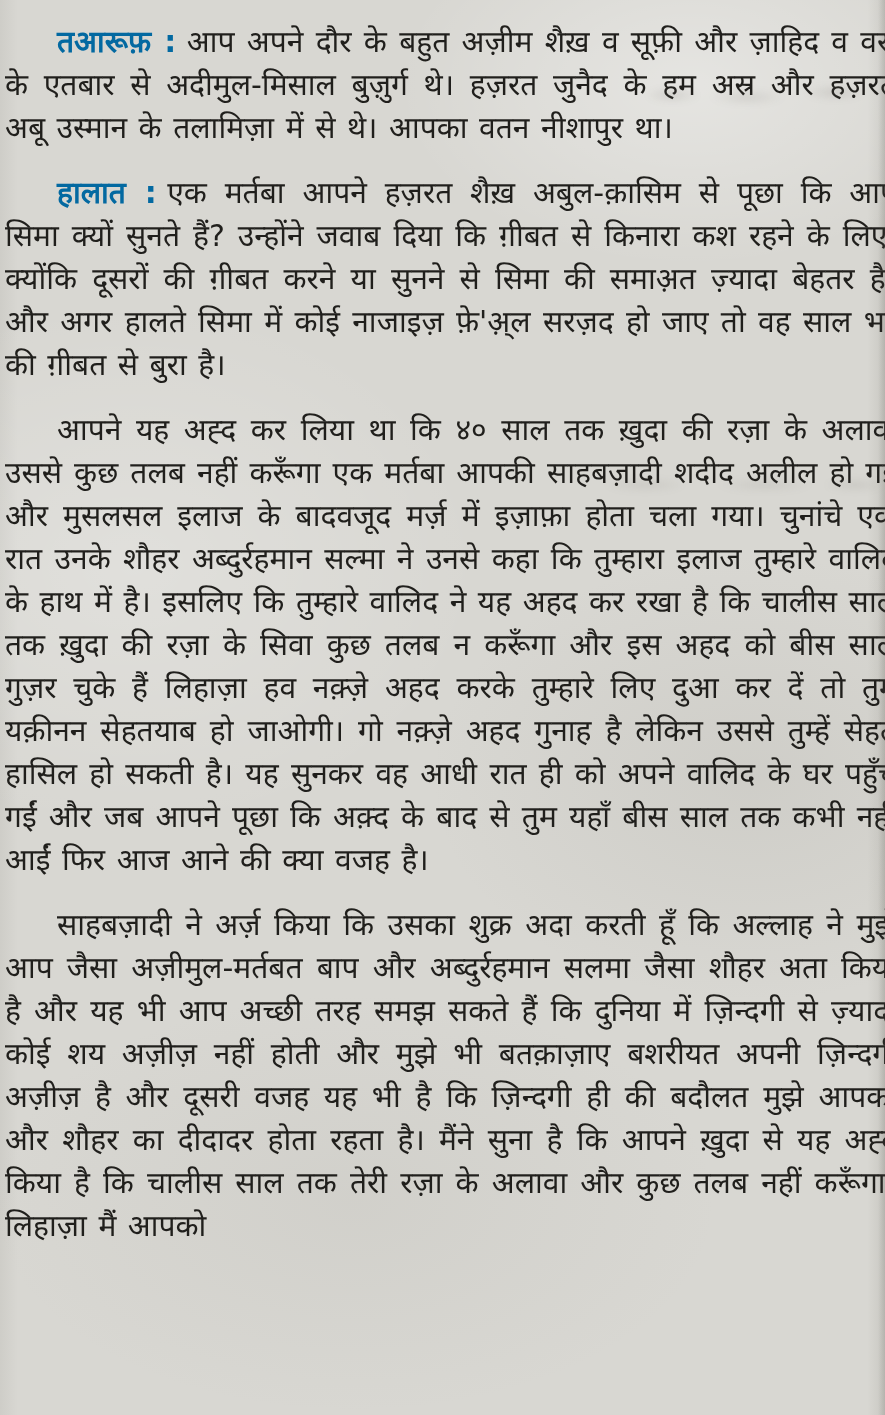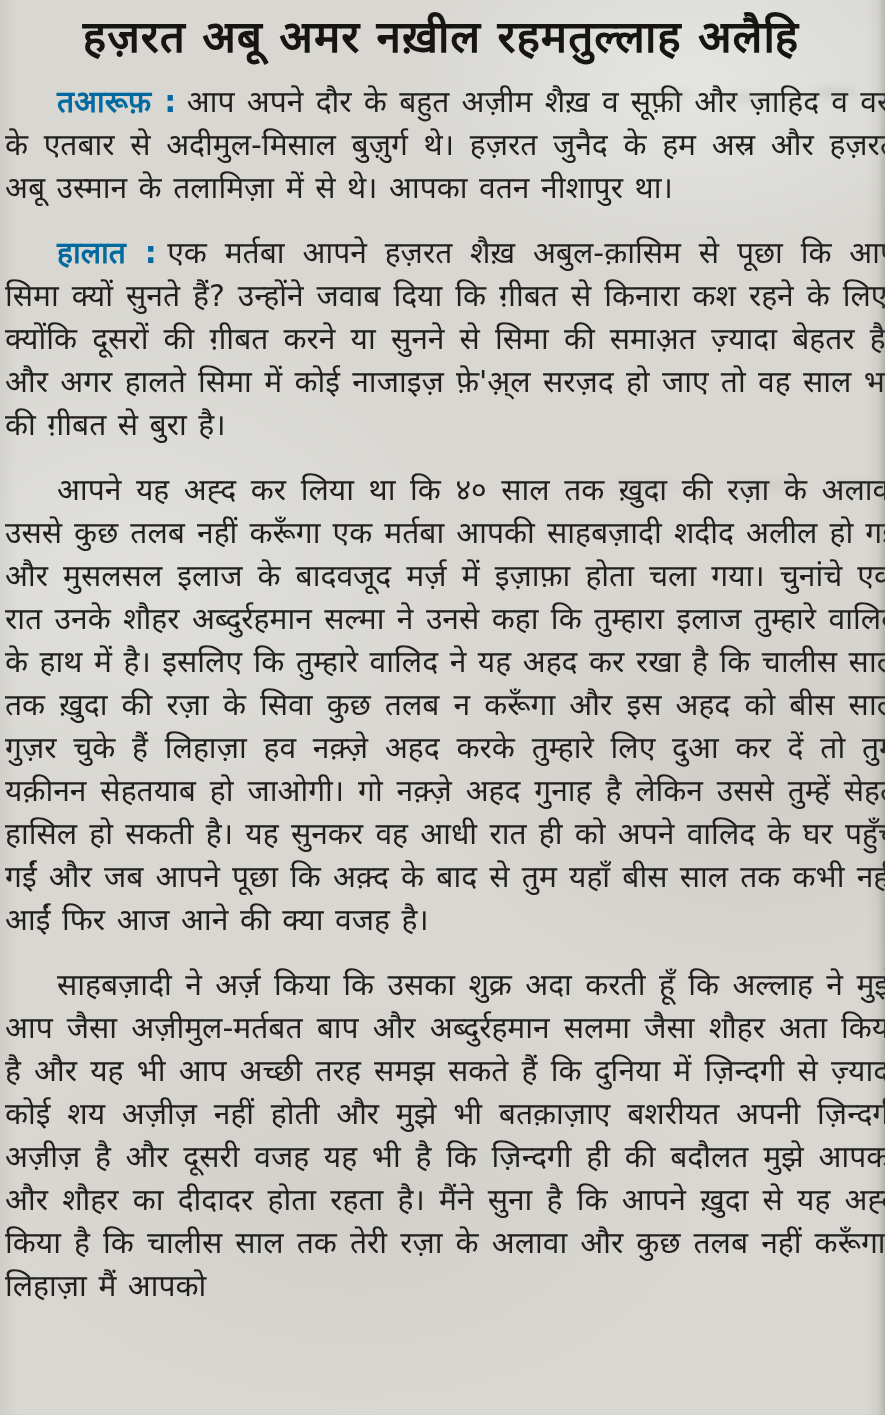--- a/index.html
+++ b/index.html
@@ -79,21 +79,20 @@
     background: linear-gradient(90deg, rgba(90,88,80,0) 0%, rgba(90,88,80,0.18) 100%);
     pointer-events: none;
   }
 </style>
 </head>
 <body>
 
 <div class="page">
 
   <h1 class="title">
-    <span>हज़रत अबू अमर नख़ील रहमतुल्लाह अलैहि</span>
   </h1>
 
   <p class="para">
     <b class="lead">तआरूफ़ :</b><span>आप अपने दौर के बहुत अज़ीम शैख़ व सूफ़ी और ज़ाहिद व वरा के एतबार से अदीमुल-मिसाल बुज़ुर्ग थे। हज़रत जुनैद के हम अस्र और हज़रत अबू उस्मान के तलामिज़ा में से थे। आपका वतन नीशापुर था।</span>
   </p>
 
   <p class="para">
     <b class="lead">हालात :</b><span>एक मर्तबा आपने हज़रत शैख़ अबुल-क़ासिम से पूछा कि आप सिमा क्यों सुनते हैं? उन्होंने जवाब दिया कि ग़ीबत से किनारा कश रहने के लिए, क्योंकि दूसरों की ग़ीबत करने या सुनने से सिमा की समाअ़त ज़्यादा बेहतर है। और अगर हालते सिमा में कोई नाजाइज़ फ़े'अ़्ल सरज़द हो जाए तो वह साल भर की ग़ीबत से बुरा है।</span>
   </p>
 

